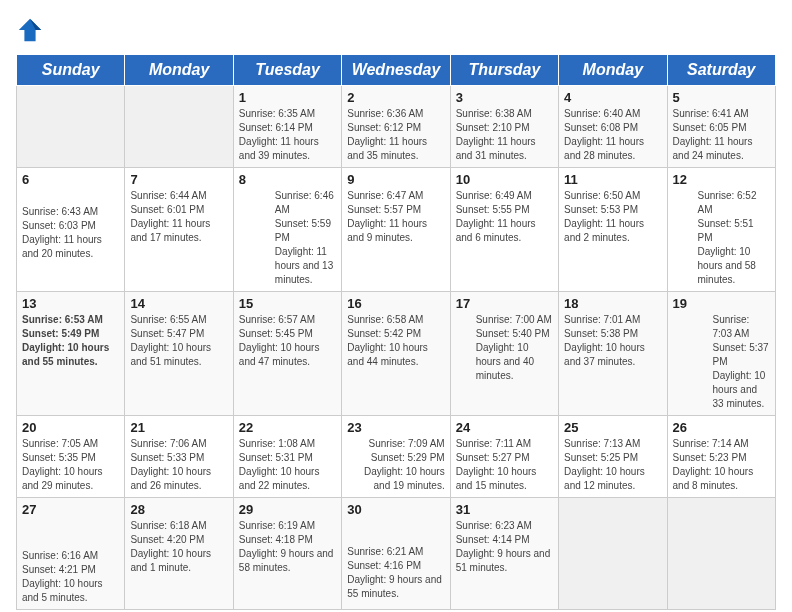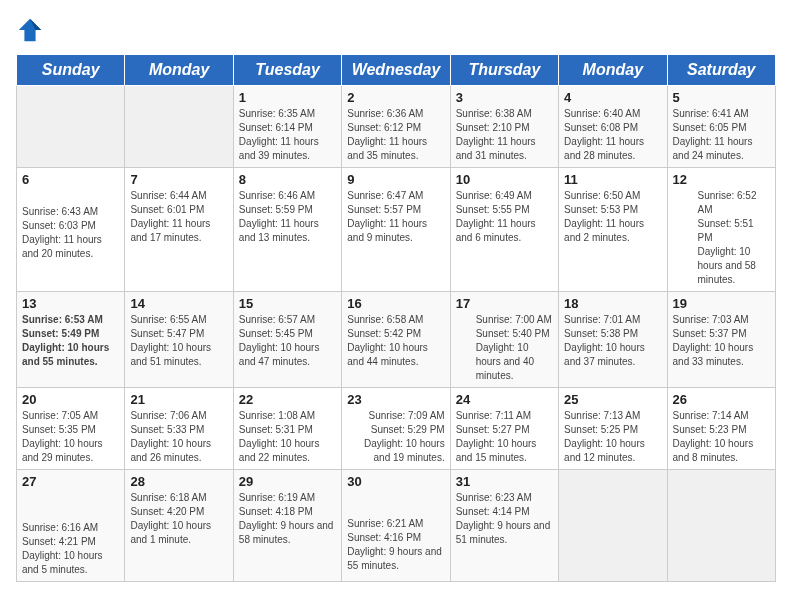--- a/index.html
+++ b/index.html
@@ -172,21 +172,21 @@
 Daylight: 11 hours and 20 minutes.</div>
         </td>
         <td>
           <span class="day-number">7</span>
           <div class="day-info" style="white-space: pre-line;">Sunrise: 6:44 AM
 Sunset: 6:01 PM
 Daylight: 11 hours and 17 minutes.</div>
         </td>
         <td>
           <span class="day-number">8</span>
-          <div class="day-info" style="white-space: pre-line;">Sunrise: 6:46 AM
+          <div class="day-info" style="white-space: pre-line; margin-left: 36px;">Sunrise: 6:46 AM
 Sunset: 5:59 PM
 Daylight: 11 hours and 13 minutes.</div>
         </td>
         <td>
           <span class="day-number">9</span>
           <div class="day-info" style="white-space: pre-line;">Sunrise: 6:47 AM
 Sunset: 5:57 PM
 Daylight: 11 hours and 9 minutes.</div>
         </td>
         <td>
@@ -240,21 +240,21 @@
 Daylight: 10 hours and 40 minutes.</div>
         </td>
         <td>
           <span class="day-number">18</span>
           <div class="day-info" style="white-space: pre-line;">Sunrise: 7:01 AM
 Sunset: 5:38 PM
 Daylight: 10 hours and 37 minutes.</div>
         </td>
         <td>
           <span class="day-number">19</span>
-          <div class="day-info" style="white-space: pre-line;">Sunrise: 7:03 AM
+          <div class="day-info" style="white-space: pre-line; margin-left: 40px;">Sunrise: 7:03 AM
 Sunset: 5:37 PM
 Daylight: 10 hours and 33 minutes.</div>
         </td>
       </tr>
       <tr>
         <td>
           <span class="day-number">20</span>
           <div class="day-info" style="white-space: pre-line;">Sunrise: 7:05 AM
 Sunset: 5:35 PM
 Daylight: 10 hours and 29 minutes.</div>

